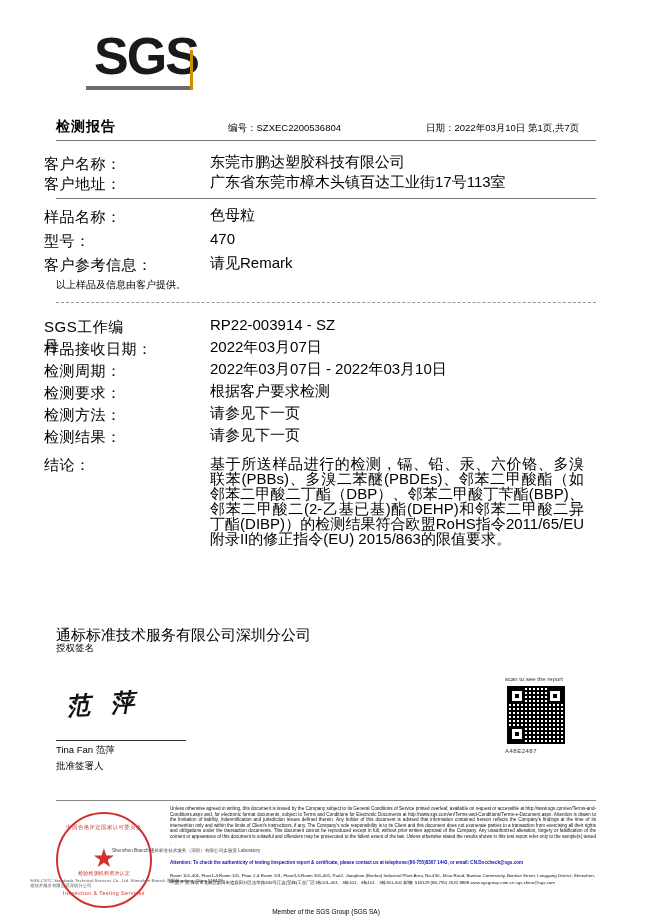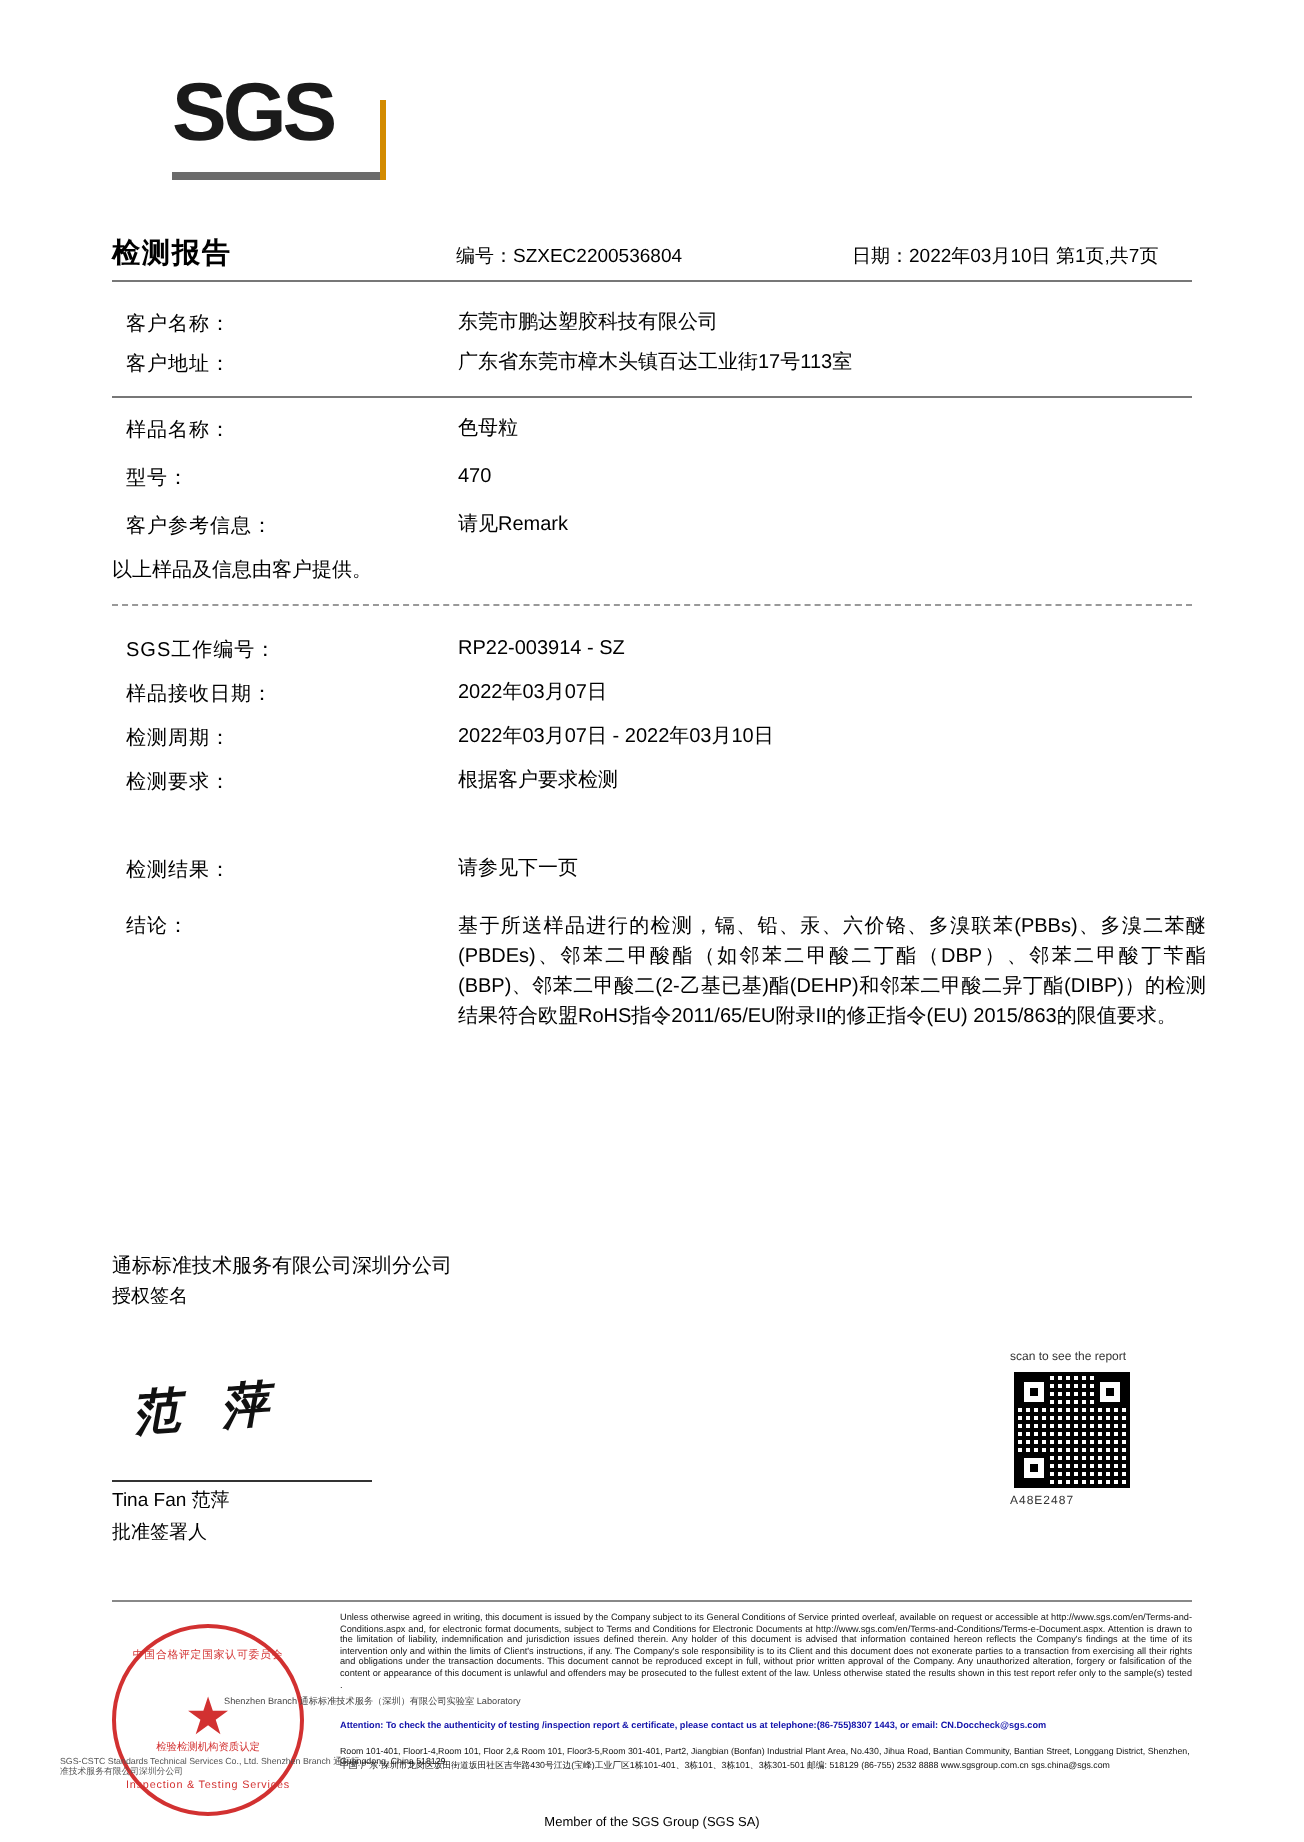--- a/index.html
+++ b/index.html
@@ -21,24 +21,25 @@
   .logo-wrap {
     position: absolute;
     left: 86px;
     top: 28px;
     width: 120px;
     height: 60px;
   }
   .logo-text {
     font-family: "Liberation Sans", sans-serif;
     font-weight: bold;
-    font-size: 41px;
+    font-size: 52px;
     letter-spacing: -2px;
     color: #1a1a1a;
     line-height: 56px;
+    text-align: center;
   }
   .logo-rule {
     position: absolute;
     left: 0;
     top: 58px;
     width: 104px;
     height: 4px;
     background: #6b6b6b;
   }
   .logo-accent {
@@ -90,23 +91,23 @@
   .hr-dash {
     position: absolute;
     left: 56px;
     width: 540px;
     border-top: 1px dashed #999;
   }
 
   
   .frow {
     position: absolute;
-    left: 63px;
+    left: 44px;
     width: 540px;
-    font-size: 10px;
+    font-size: 15px;
     color: #000;
   }
   .flabel {
     display: inline-block;
     width: 110px;
     vertical-align: top;
     letter-spacing: 0.5px;
   }
   .fvalue {
     display: inline-block;
@@ -126,21 +127,21 @@
   .conclusion-body {
     line-height: 15px;
     text-align: justify;
   }
 
   
   .sig-company {
     position: absolute;
     left: 56px;
     top: 626px;
-    font-size: 10px;
+    font-size: 15px;
     color: #000;
   }
   .sig-auth {
     position: absolute;
     left: 56px;
     top: 642px;
     font-size: 9.5px;
     color: #000;
   }
   .sig-script {
@@ -381,20 +382,23 @@
   </div>
   <div class="frow" style="top:340px">
     <span class="flabel">样品接收日期：</span><span class="fvalue" style="padding-left:56px">2022年03月07日</span>
   </div>
   <div class="frow" style="top:362px">
     <span class="flabel">检测周期：</span><span class="fvalue" style="padding-left:56px">2022年03月07日 - 2022年03月10日</span>
   </div>
   <div class="frow" style="top:384px">
     <span class="flabel">检测要求：</span><span class="fvalue" style="padding-left:56px">根据客户要求检测</span>
   </div>
+  <div class="frow" style="top:406px">
+    <span class="flabel">检测方法：</span><span class="fvalue" style="padding-left:56px">请参见下一页</span>
+  </div>
   <div class="frow" style="top:428px">
     <span class="flabel">检测结果：</span><span class="fvalue" style="padding-left:56px">请参见下一页</span>
   </div>
   <div class="frow" style="top:456px">
     <span class="flabel">结论：</span><span class="fvalue conclusion-body" style="padding-left:56px;width:430px">基于所送样品进行的检测，镉、铅、汞、六价铬、多溴联苯(PBBs)、多溴二苯醚(PBDEs)、邻苯二甲酸酯（如邻苯二甲酸二丁酯（DBP）、邻苯二甲酸丁苄酯(BBP)、邻苯二甲酸二(2-乙基已基)酯(DEHP)和邻苯二甲酸二异丁酯(DIBP)）的检测结果符合欧盟RoHS指令2011/65/EU附录II的修正指令(EU) 2015/863的限值要求。</span>
   </div>
 
   <div class="sig-company">通标标准技术服务有限公司深圳分公司</div>
   <div class="sig-auth">授权签名</div>
   <div class="sig-script">范 萍</div>

